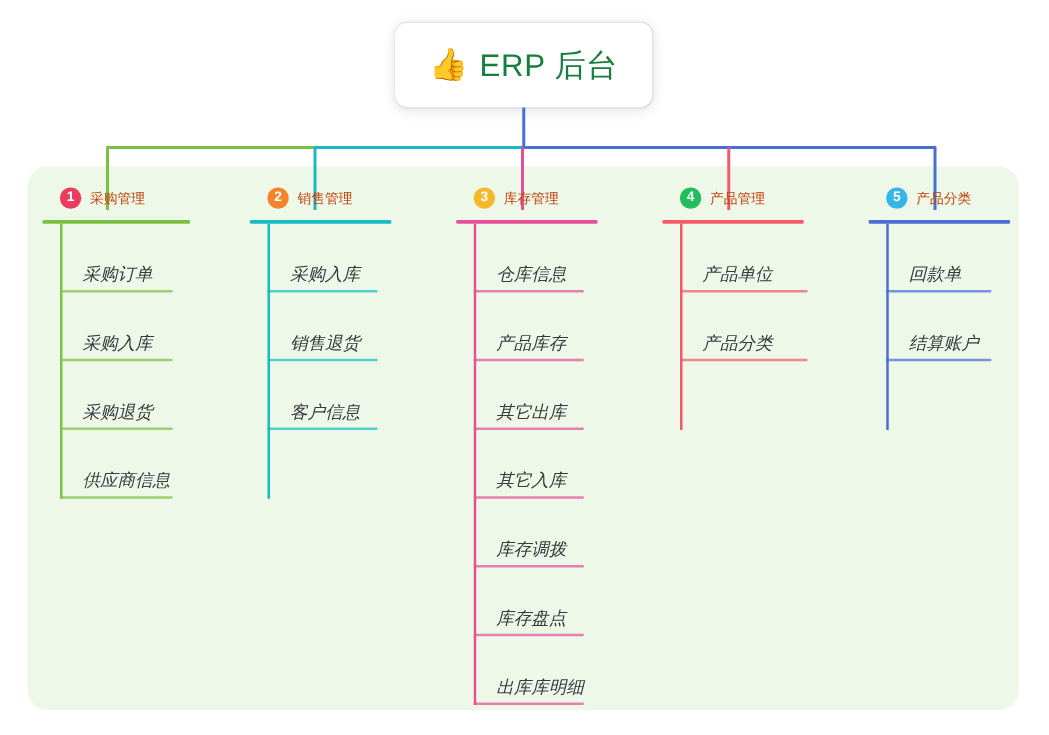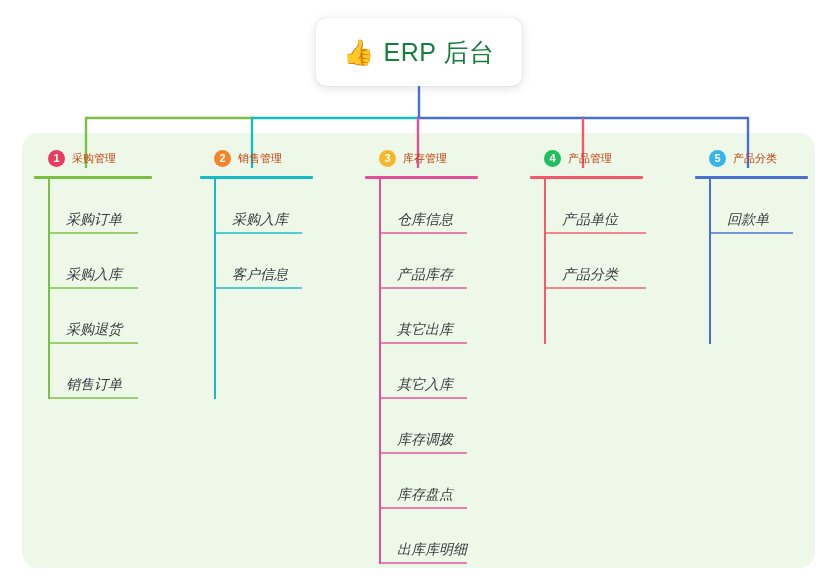--- a/index.html
+++ b/index.html
@@ -175,38 +175,42 @@
           </div>
           <div class="leaf">
             <span class="leaf-label">采购入库</span>
             <div class="leaf-rule" style="background: rgb(124, 192, 67); opacity: 0.72; width: 90px;"></div>
           </div>
           <div class="leaf">
             <span class="leaf-label">采购退货</span>
             <div class="leaf-rule" style="background: rgb(124, 192, 67); opacity: 0.72; width: 90px;"></div>
           </div>
           <div class="leaf">
-            <span class="leaf-label">销售订单</span>
+            <span class="leaf-label">供应商信息</span>
             <div class="leaf-rule" style="background: rgb(124, 192, 67); opacity: 0.72; width: 90px;"></div>
           </div>
         </div>
       </div>
       <div class="column" style="left: 200px;">
         <div class="col-head">
           <span class="badge" style="background: rgb(245, 132, 44);">2</span>
           <span class="col-title">销售管理</span>
         </div>
         <div class="head-rule" style="background: rgb(22, 188, 194); width: 113px;"></div>
         <div class="items">
           <div class="spine" style="background: rgb(22, 188, 194); height: 220px;"></div>
           <div class="leaf">
             <span class="leaf-label">采购入库</span>
             <div class="leaf-rule" style="background: rgb(22, 188, 194); opacity: 0.72; width: 88px;"></div>
           </div>
           <div class="leaf">
+            <span class="leaf-label">销售退货</span>
+            <div class="leaf-rule" style="background: rgb(22, 188, 194); opacity: 0.72; width: 88px;"></div>
+          </div>
+          <div class="leaf">
             <span class="leaf-label">客户信息</span>
             <div class="leaf-rule" style="background: rgb(22, 188, 194); opacity: 0.72; width: 88px;"></div>
           </div>
         </div>
       </div>
       <div class="column" style="left: 365px;">
         <div class="col-head">
           <span class="badge" style="background: rgb(245, 184, 39);">3</span>
           <span class="col-title">库存管理</span>
         </div>
@@ -266,17 +270,21 @@
           <span class="badge" style="background: rgb(53, 181, 232);">5</span>
           <span class="col-title">产品分类</span>
         </div>
         <div class="head-rule" style="background: rgb(74, 111, 212); width: 113px;"></div>
         <div class="items">
           <div class="spine" style="background: rgb(74, 111, 212); height: 165px;"></div>
           <div class="leaf">
             <span class="leaf-label">回款单</span>
             <div class="leaf-rule" style="background: rgb(74, 111, 212); opacity: 0.72; width: 84px;"></div>
           </div>
+          <div class="leaf">
+            <span class="leaf-label">结算账户</span>
+            <div class="leaf-rule" style="background: rgb(74, 111, 212); opacity: 0.72; width: 84px;"></div>
+          </div>
         </div>
       </div>
     </div>
 
 </div>
 
 </body></html>

